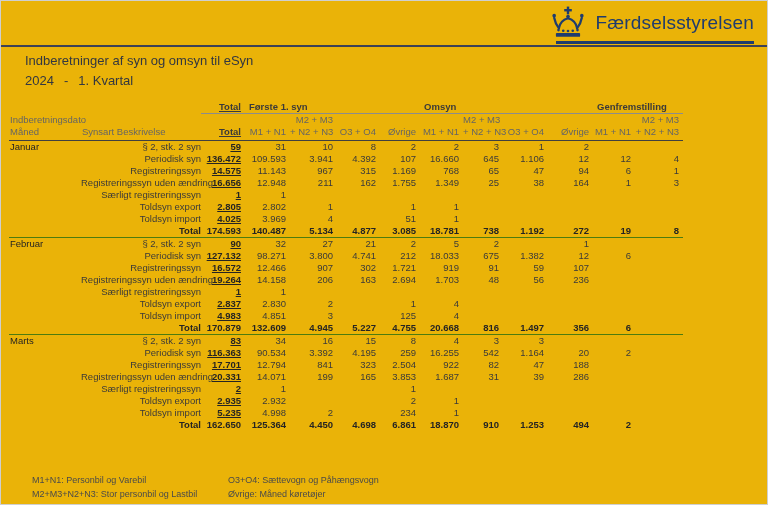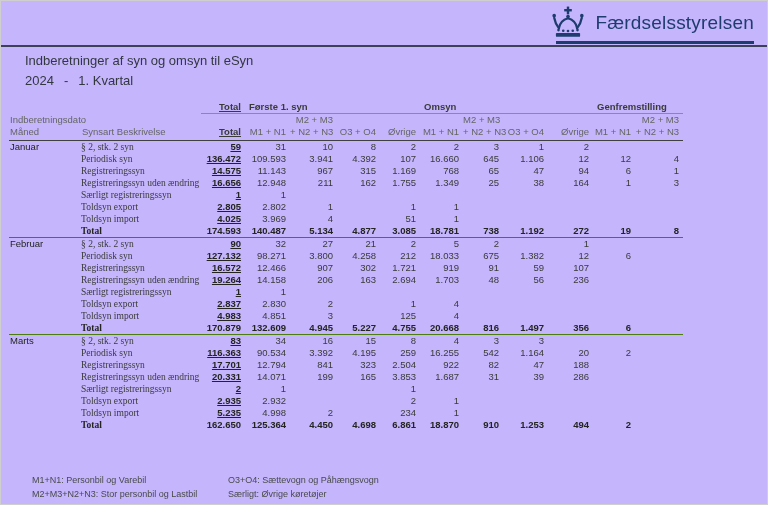--- a/index.html
+++ b/index.html
@@ -1,20 +1,20 @@
 <!DOCTYPE html>
 <html><head>
 <meta charset="utf-8">
 <style>
   * { margin:0; padding:0; box-sizing:border-box; }
   html,body { background:#e9e9e9; }
   .page {
     position:relative;
     width:768px; height:505px;
-    background:#c4b5fd;
+    background:#eab308;
     border:1px solid #cfcfcf;
     font-family:"Liberation Sans", sans-serif;
     overflow:hidden;
     color:#3b3a39;
   }
   
   .logo { position:absolute; top:5px; right:13px; display:flex; align-items:center; gap:8px; }
   .logo .crown { width:38px; height:34px; }
   .logo .org-name { font-size:19px; font-weight:500; color:#1f3c6e; letter-spacing:0.2px; }
   .logo-underline { position:absolute; top:40px; right:13px; width:198px; height:3px; background:#1f3c6e; }
@@ -30,21 +30,21 @@
   .matrix .group-row th.gh-empty { border-bottom:none; }
   .matrix .group-row th.gh-total { text-align:right; padding-right:4px; }
   .matrix .group-row th.gh-total span { text-decoration:underline; }
   .matrix .col-row th { color:#666563; border-bottom:1px solid #404040; height:26px; padding-bottom:2px; }
   .matrix .col-row th.h-left { text-align:left; padding-left:1px; }
   .matrix .col-row th.num { text-align:right; padding-right:4px; white-space:nowrap; }
   .matrix .col-row th.total-h { font-weight:bold; color:#3b3a39; }
   .matrix .col-row th.total-h span { text-decoration:underline; }
   .matrix tbody td { height:12px; white-space:nowrap; }
   .matrix td.month-cell { font-weight:normal; color:#252423; text-align:left; padding-left:1px; }
-  .matrix td.label-cell { text-align:left; color:#3b3a39;font-family:Liberation Serif, serif; }
+  .matrix td.label-cell { text-align:right; color:#3b3a39; }
   .matrix td.num-cell { text-align:right; padding-right:4px; color:#3b3a39; }
   .matrix td.total-col { font-weight:bold; text-decoration:underline; color:#252423; }
   .matrix tr.total-row td { font-weight:bold; color:#252423; }
   .matrix tr.group-start td { border-top:1px solid #4d7c0f; }
   
   .footnotes { position:absolute; top:472px; left:23px; font-size:9px; color:#4a4a4a; line-height:14px; }
   .footnotes .fcol { position:absolute; top:0; white-space:nowrap; }
   .footnotes .fcol.left { left:8px; }
   .footnotes .fcol.right { left:204px; }
 </style>
@@ -262,21 +262,21 @@
           <td class="num-cell">1</td>
           <td class="num-cell"></td>
           <td class="num-cell"></td>
         </tr>
         <tr>
           <td class="month-cell"></td>
           <td class="label-cell">Periodisk syn</td>
           <td class="num-cell total-col">127.132</td>
           <td class="num-cell">98.271</td>
           <td class="num-cell">3.800</td>
-          <td class="num-cell">4.258</td>
+          <td class="num-cell">4.741</td>
           <td class="num-cell">212</td>
           <td class="num-cell">18.033</td>
           <td class="num-cell">675</td>
           <td class="num-cell">1.382</td>
           <td class="num-cell">12</td>
           <td class="num-cell">6</td>
           <td class="num-cell"></td>
         </tr>
         <tr>
           <td class="month-cell"></td>
@@ -491,17 +491,17 @@
       </tbody>
   </table>
 
   <div class="footnotes">
     <div class="fcol left">
       <div>M1+N1: Personbil og Varebil</div>
       <div>M2+M3+N2+N3: Stor personbil og Lastbil</div>
     </div>
     <div class="fcol right">
       <div>O3+O4: Sættevogn og Påhængsvogn</div>
-      <div>Særligt: Øvrige køretøjer</div>
+      <div>Øvrige: Måned køretøjer</div>
     </div>
   </div>
 
 </div>
 
 </body></html>

